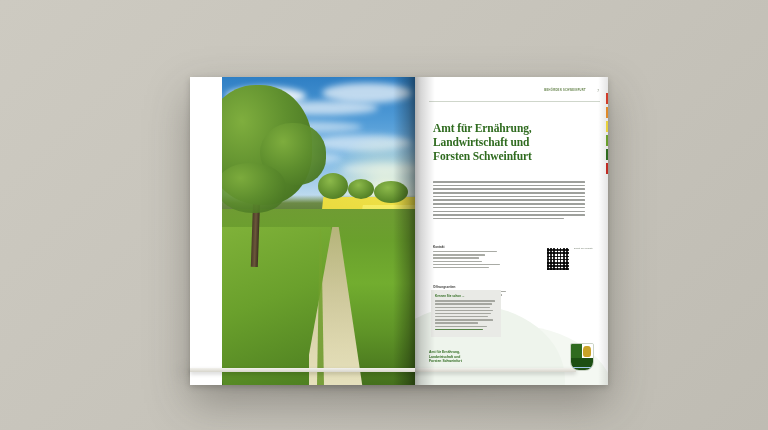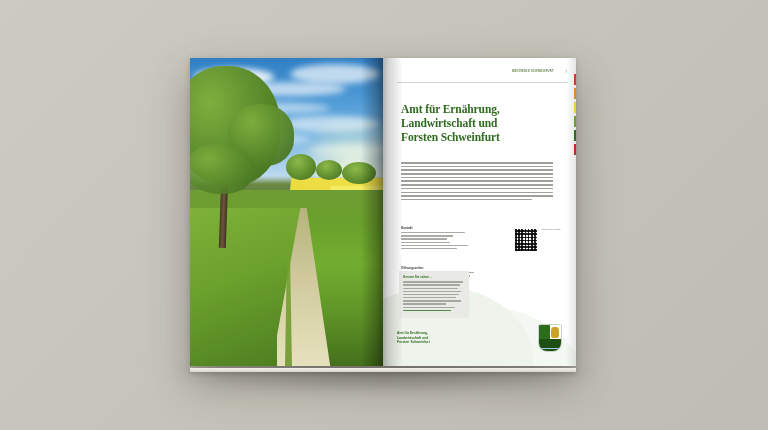--- a/index.html
+++ b/index.html
@@ -16,26 +16,27 @@
     position: relative;
     width: 768px;
     height: 430px;
     background: linear-gradient(135deg, #cdcac1 0%, #c7c4bb 45%, #bfbcb3 100%);
   }
 
   
   #spread {
     position: absolute;
     left: 190px;
-    top: 58px;
+    top: 77px;
     width: 386px;
     height: 308px;
     display: flex;
     box-shadow: 0 18px 40px rgba(60,58,52,0.38), 0 2px 6px rgba(60,58,52,0.25);
     background: #fff;
+    padding-left: 32px;
   }
 
   
   #book-shadow {
     position: absolute;
     left: 176px;
     top: 352px;
     width: 414px;
     height: 40px;
     background: radial-gradient(ellipse at center, rgba(70,68,62,0.38) 0%, rgba(70,68,62,0.12) 55%, rgba(70,68,62,0) 75%);

